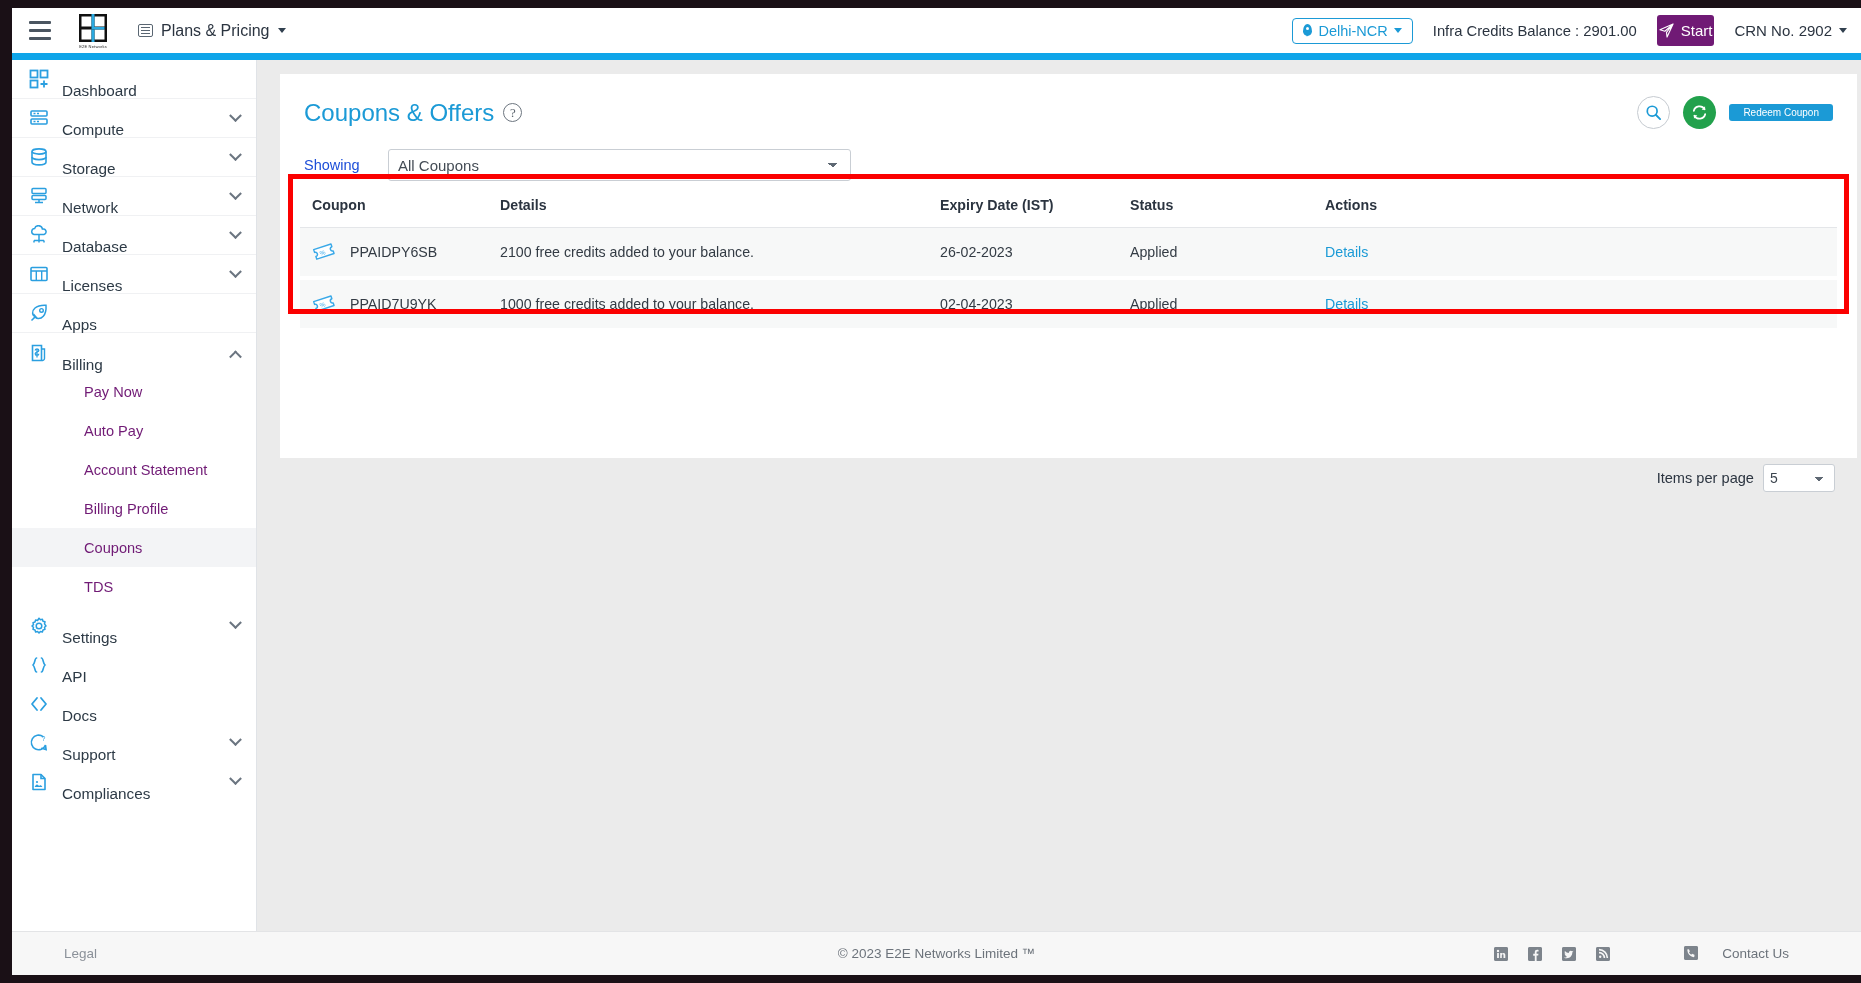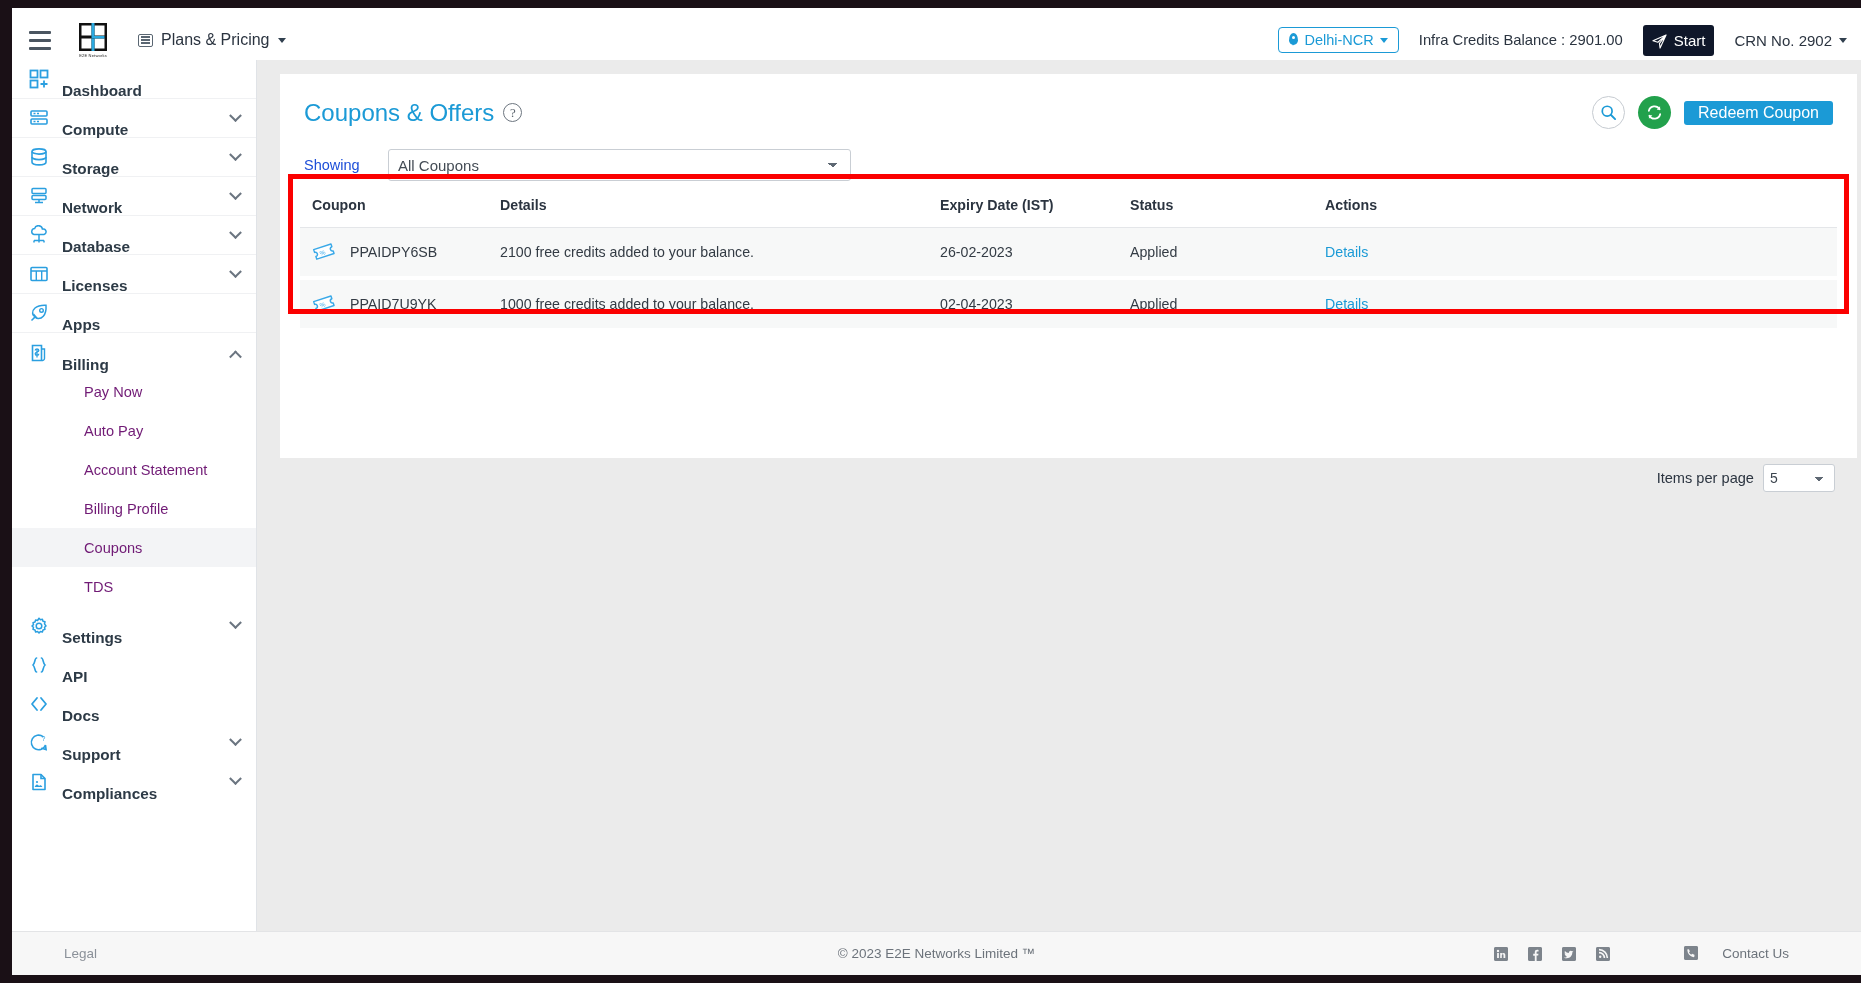--- a/index.html
+++ b/index.html
@@ -12,23 +12,23 @@
   #app {
     position: absolute;
     left: 12px; top: 8px;
     width: 1849px; height: 967px;
     background: #ffffff;
     overflow: hidden;
   }
 
   
   .topbar {
-    position: absolute; left: 0; top: 8px; right: 0; height: 52px;
+    position: absolute; left: 0; top: 0; right: 0; height: 52px;
     background: #ffffff;
-    border-bottom: 4px solid #0ea5e9;
+    border-bottom: 7px solid #0ea5e9;
     display: flex; align-items: center;
   }
   .hamburger {
     width: 56px; height: 52px;
     display: flex; flex-direction: column; justify-content: center;
     align-items: center; gap: 5px; cursor: pointer;
   }
   .hamburger i { display:block; width: 22px; height: 3px; background: #4a5560; border-radius: 1px; }
 
   .logo-wrap {
@@ -58,38 +58,38 @@
   }
   .region-btn .caret{border-top-color:#1b9ad6;}
   .pin { width:9px;height:12px;background:#1b9ad6;
     border-radius:50% 50% 50% 50% / 60% 60% 40% 40%;
     position:relative; transform: translateY(-1px);}
   .pin:after{content:"";position:absolute;left:2.6px;top:9.2px;border-left:1.9px solid transparent;border-right:1.9px solid transparent;border-top:4px solid #1b9ad6;}
   .pin:before{content:"";position:absolute;left:3px;top:3px;width:3px;height:3px;border-radius:50%;background:#fff;}
 
   .credits { font-size:14.8px; color:#2b3440; margin-left:20px; white-space:nowrap; }
   .start-btn {
-    margin-left:20px; background:#0f172a; color:#fff; border:none;
-    padding:7px 9px; font-size:15px; border-radius:3px; cursor:pointer;
-    display:flex; align-items:flex-end; gap:7px; font-family:"Liberation Sans",sans-serif;
+    margin-left:20px; background:#701a75; color:#fff; border:none;
+    padding:7px 2px; font-size:15px; border-radius:3px; cursor:pointer;
+    display:flex; align-items:center; gap:7px; font-family:"Liberation Sans",sans-serif;
   }
   .crn { margin-left:20px; font-size:15px; color:#2b3440; display:flex; align-items:center; gap:7px; cursor:pointer;}
 
   
   .sidebar {
     position:absolute; left:0; top:52px; width:245px; bottom:0;
     background:#ffffff; border-right:1px solid #e0e3e7;
     overflow:hidden;
   }
   .nav-item {
     height: 39px; display:flex; align-items:center; gap:12px;
     padding: 0 16px; cursor:pointer; position:relative;
     border-bottom:1px solid #f0f1f3;
   }
-  .nav-item .nlabel { font-size:15.3px; font-weight:bold; color:#2d3a46;margin-top:24px; }
+  .nav-item .nlabel { font-size:15.3px; font-weight:normal; color:#2d3a46;margin-top:24px; }
   .nav-item .nicon { width:22px; height:22px; display:flex; align-items:center; justify-content:center; flex:0 0 22px;}
   .nav-item .chev {
     margin-left:auto; width:9px;height:9px;
     border-right:2px solid #6b7580; border-bottom:2px solid #6b7580;
     transform: rotate(45deg) translate(-2px,-2px);
   }
   .nav-item .chev.up { transform: rotate(-135deg) translate(-3px,-3px); }
   .sub-item {
     height: 39px; display:flex; align-items:center;
     padding-left: 72px; font-size:14.6px; color:#701a75; cursor:pointer;
@@ -114,21 +114,21 @@
     font-size:13px;color:#5a636d;margin-left:9px; cursor:pointer; font-family:"Liberation Serif",serif;
   }
   .head-actions { margin-left:auto; display:flex; align-items:center; gap:13px; }
   .circ-btn {
     width:33px;height:33px;border-radius:50%;display:flex;align-items:center;justify-content:center;cursor:pointer;
   }
   .search-btn { border:1px solid #c6cbd1; background:#fff; }
   .refresh-btn { background:#22a14c; }
   .redeem-btn {
     background:#1b9ad6; color:#fff; border:none; border-radius:3px;
-    padding:3px 14px; font-size:16px; cursor:pointer; font-family:"Liberation Sans",sans-serif;
+    padding:3px 14px; font-size:10px; cursor:pointer; font-family:"Liberation Sans",sans-serif;
   }
 
   .filter-row { display:flex; align-items:center; padding: 20px 0 0 24px; }
   .filter-label { font-size:14.5px; color:#1d4ed8; width:84px; }
   .filter-select {
     width: 463px; height:32px; font-size:15px; color:#444c55;
     border:1px solid #c9ced4; border-radius:3px; padding:0 9px;
     background:#fff; font-family:"Liberation Sans",sans-serif;
     appearance:none; -webkit-appearance:none;
     background-image:

